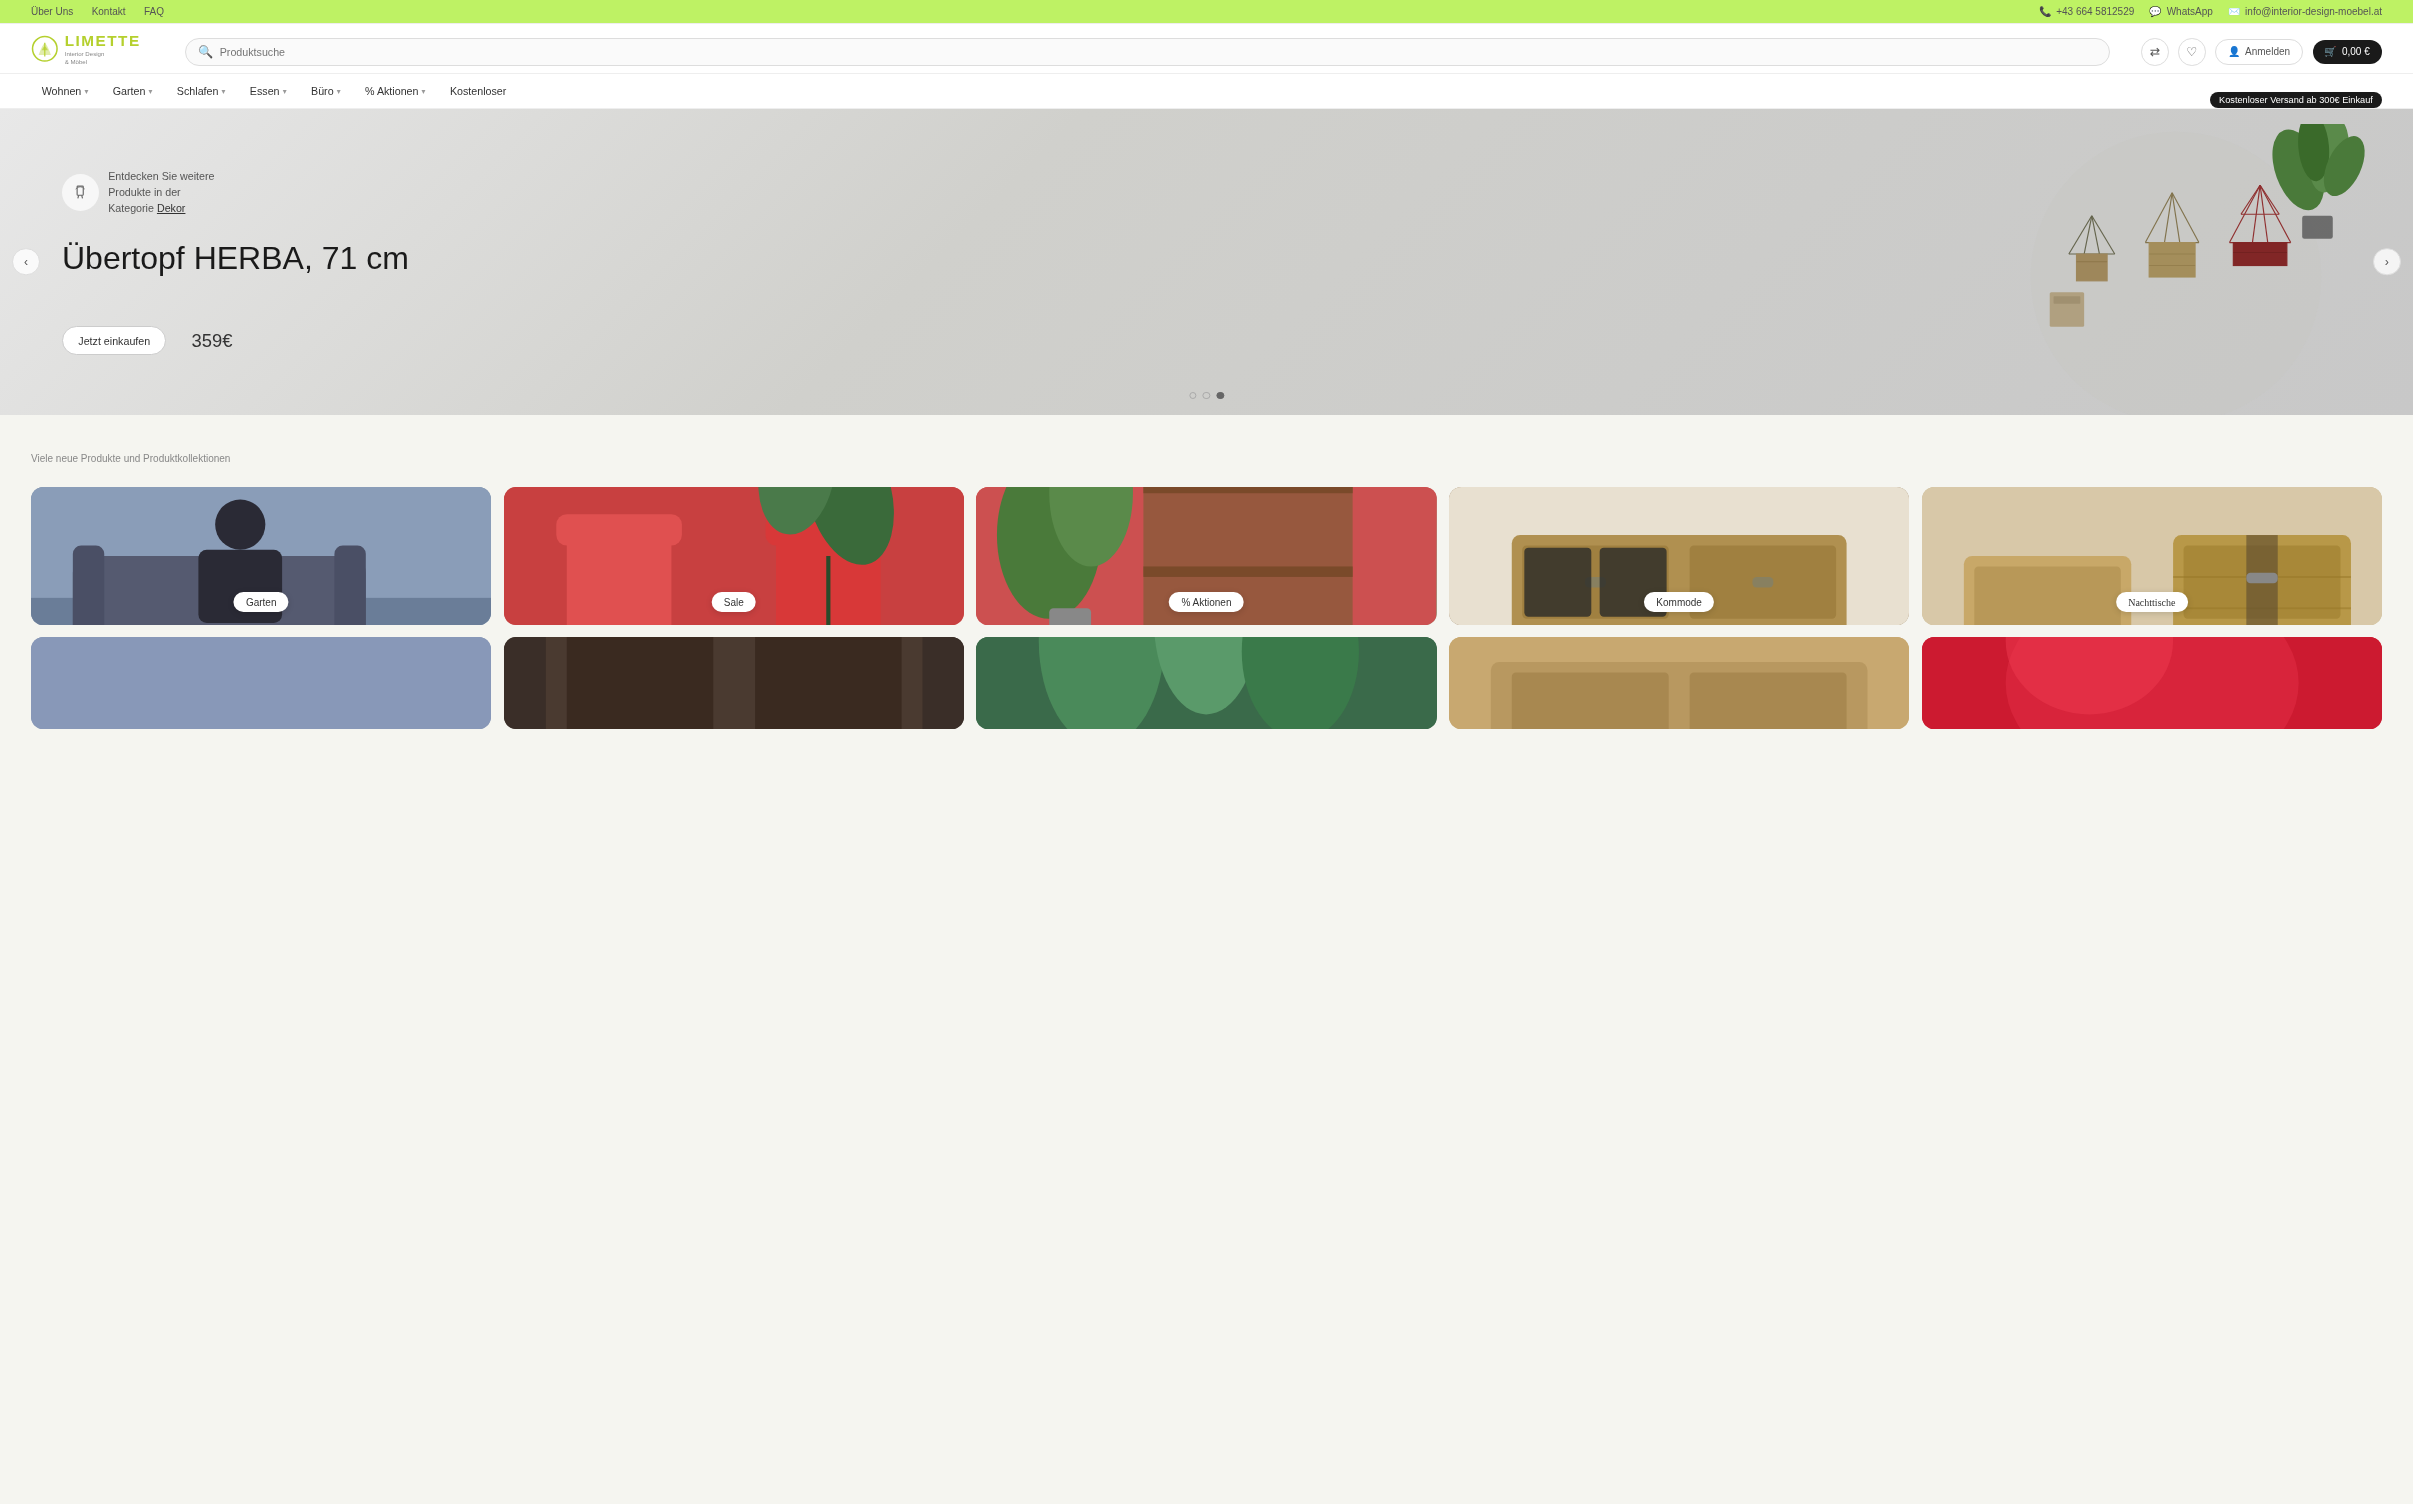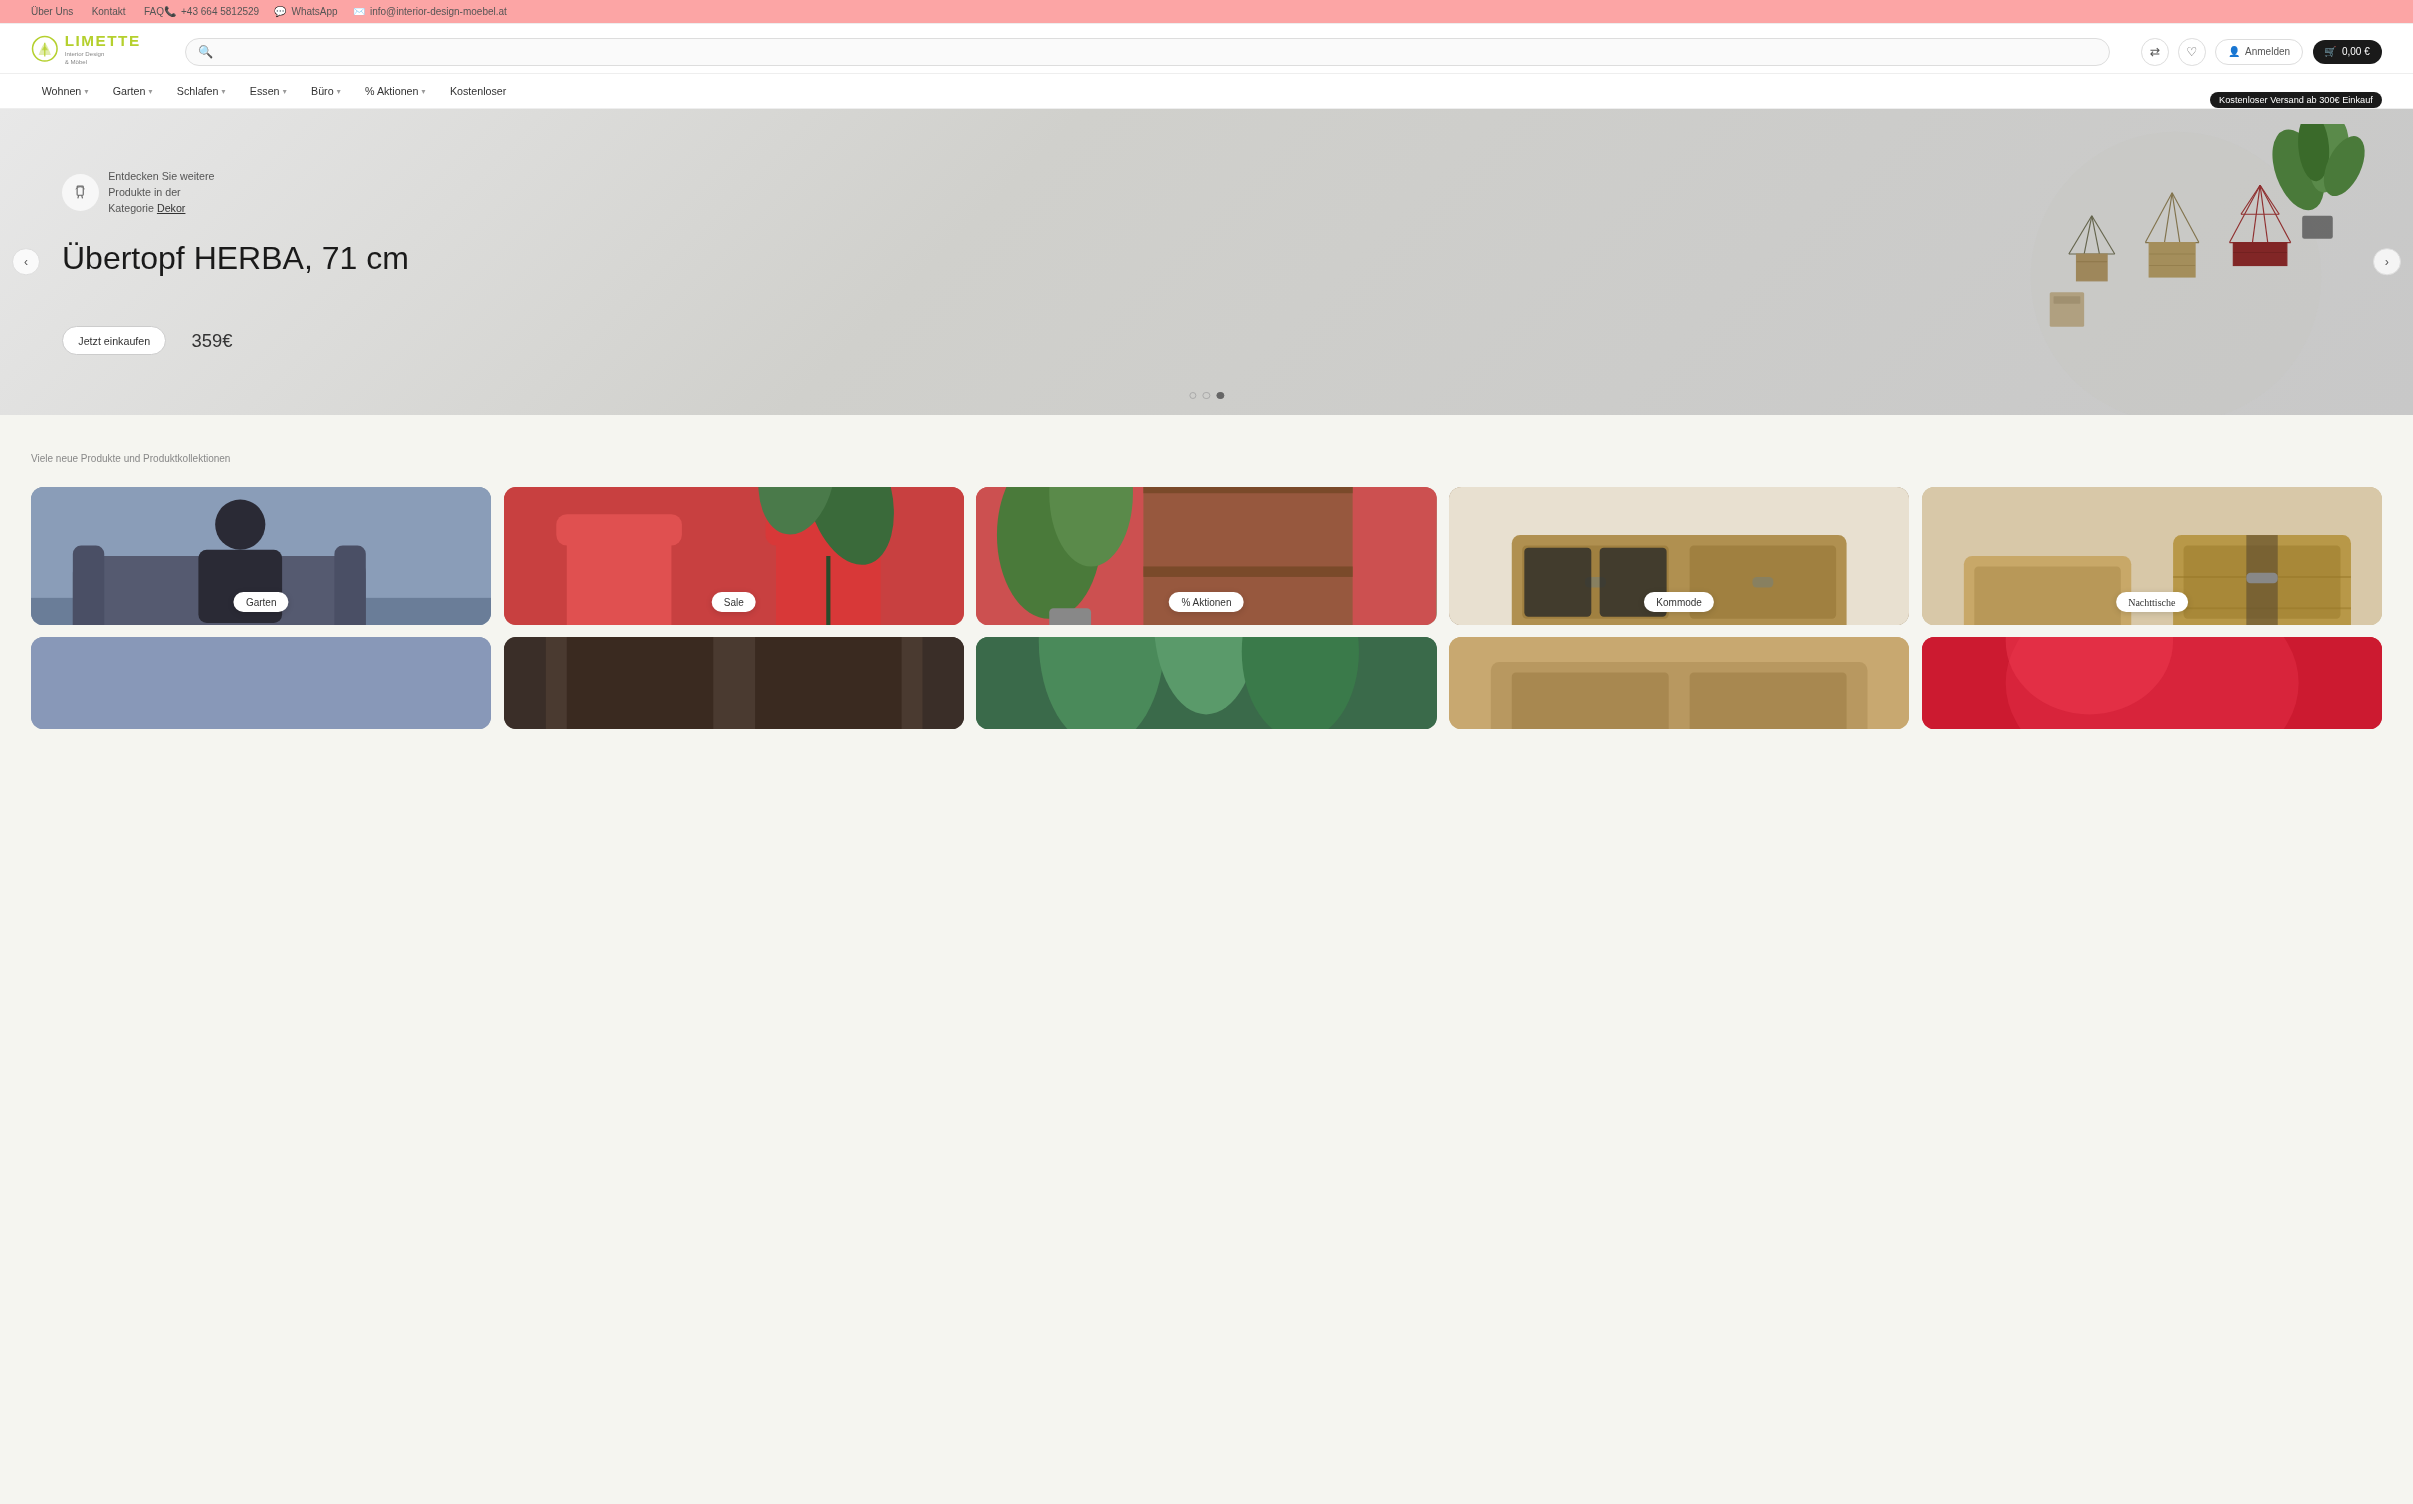--- a/index.html
+++ b/index.html
@@ -1,19 +1,19 @@
 <!DOCTYPE html>
 <html style="font-size:12.3px"><head>
   <meta charset="utf-8">
   <style>
     * { margin: 0; padding: 0; box-sizing: border-box; }
     body { font-family: -apple-system, BlinkMacSystemFont, 'Segoe UI', Arial, sans-serif; background: #f5f5f0; color: #333; font-size: 10.7px; }
 
     
-    .top-bar { background: #fca5a5; border-bottom: 0.8px solid #eee; padding: 6.1px 31px; display: flex; align-items: center; }
+    .top-bar { background: #bef264; border-bottom: 0.8px solid #eee; padding: 6.1px 31px; display: flex; align-items: center; justify-content: space-between; }
     .top-bar-left { display: flex; gap: 18.4px; }
     .top-bar-link { display: flex; align-items: center; gap: 3.8px; color: #555; text-decoration: none; font-size: 10px; cursor: pointer; }
     .top-bar-right { display: flex; align-items: center; gap: 15.3px; }
     .top-bar-contact { display: flex; align-items: center; gap: 4.6px; color: #555; font-size: 10px; }
 
     
     .header { background: #fff; padding: 7.7px 31px; display: flex; align-items: flex-end; gap: 31px; border-bottom: 0.8px solid #eee; }
     .logo { display: flex; align-items: center; gap: 6.1px; text-decoration: none; min-width: 123px; }
     .logo-icon { width: 27.6px; height: 27.6px; }
     .search-bar { flex: 1; display: flex; align-items: center; border: 0.8px solid #ddd; border-radius: 15.3px; padding: 6.1px 12.3px; gap: 6.1px; background: #fafafa; }
@@ -110,20 +110,21 @@
       <line x1="18" y1="10" x2="18" y2="28" stroke="#b5d02e" stroke-width="1.5"></line>
     </svg>
     <div>
       <div style="font-size:15.3px;font-weight:800;color:#b5d02e;letter-spacing:1.5px;">LIMETTE</div>
       <div style="font-size:6.1px;color:#888;line-height:1.3;">Interior Design<br>&amp; Möbel</div>
     </div>
   </a>
 
   <div class="search-bar">
     <span style="color:#aaa;font-size:12.3px;">🔍</span>
+    <input class="search-input" type="text" placeholder="Produktsuche" style="">
   </div>
 
   <div class="header-actions">
     <button class="action-btn" title="Shuffle">
       <span>⇄</span>
     </button>
     <button class="action-btn" title="Wishlist">
       <span>♡</span>
     </button>
     <button class="login-btn">

